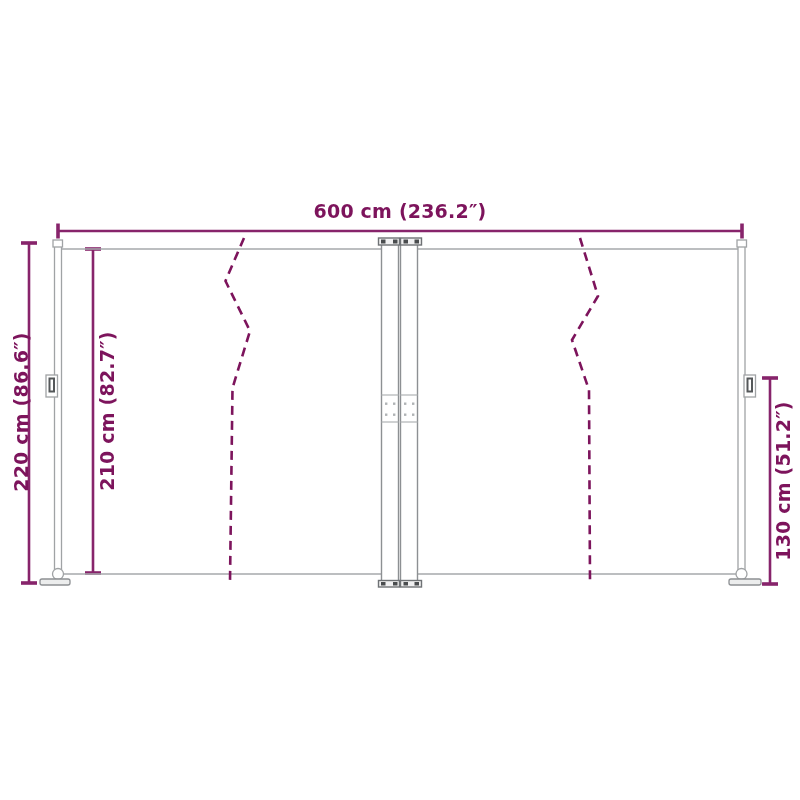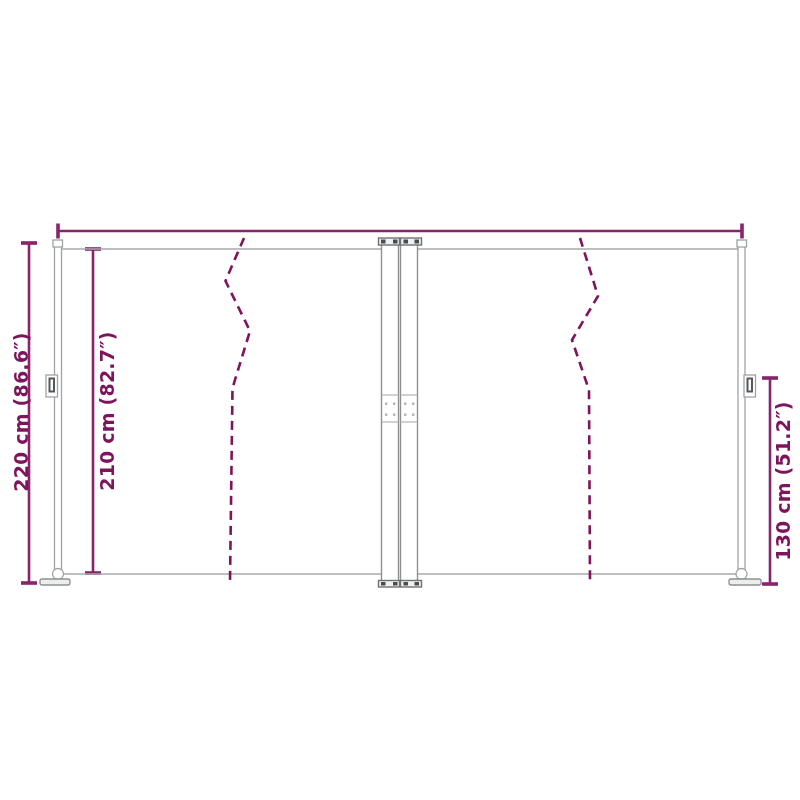--- a/index.html
+++ b/index.html
@@ -132,19 +132,20 @@
         </g>
       </g>
     </g>
 
     <g stroke="#7d145c" stroke-width="2.6" fill="none" stroke-dasharray="9 6">
       <path d="M244,238 L225.5,281 L250,331 L232.5,388 L230,582"></path>
       <path d="M580,238 L598,296 L572,340 L589,390 L590,582"></path>
     </g>
   </svg>
 
+  <div class="dim-label" style="left:400px; top:211px;">600 cm (236.2″)</div>
 
   <div class="dim-label vertical" style="left:21px; top:412px;">220 cm (86.6″)</div>
 
   <div class="dim-label vertical" style="left:107px; top:411px;">210 cm (82.7″)</div>
 
   <div class="dim-label vertical" style="left:783px; top:481px;">130 cm (51.2″)</div>
 </div>
 
 </body></html>

